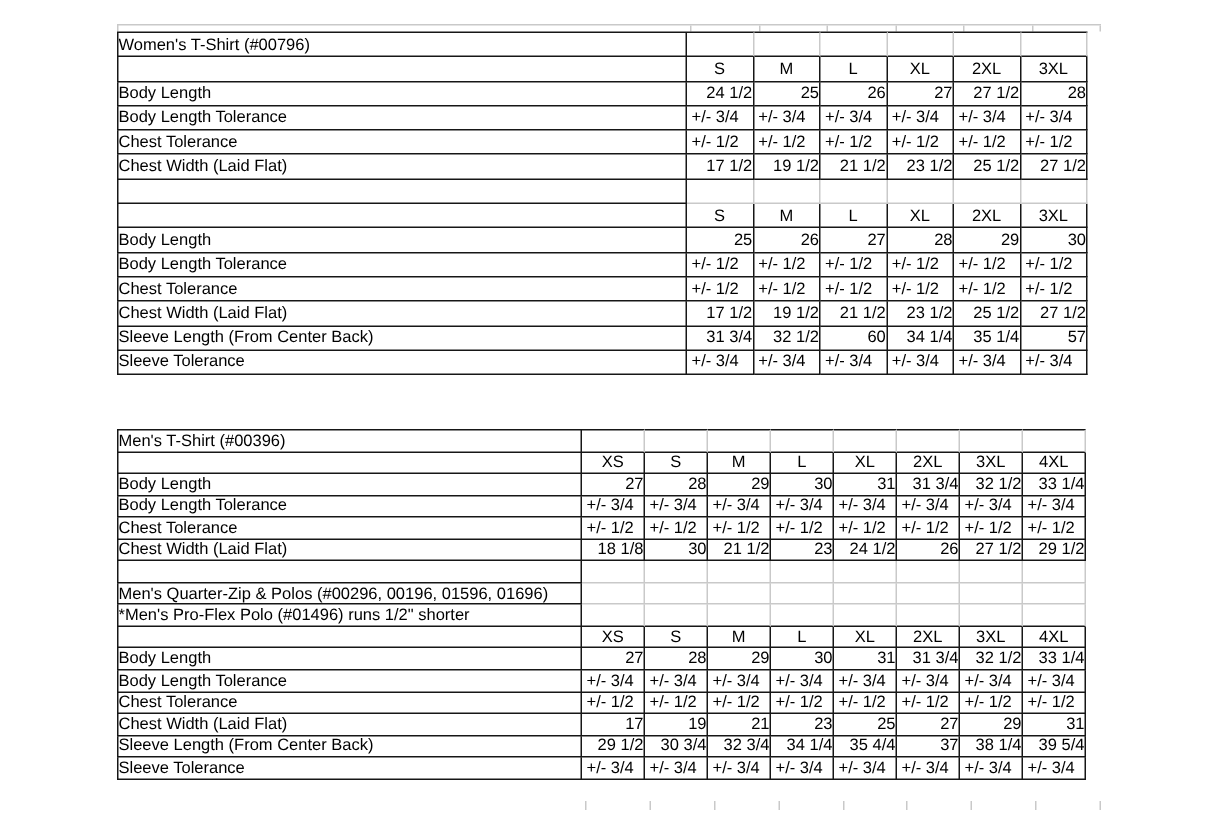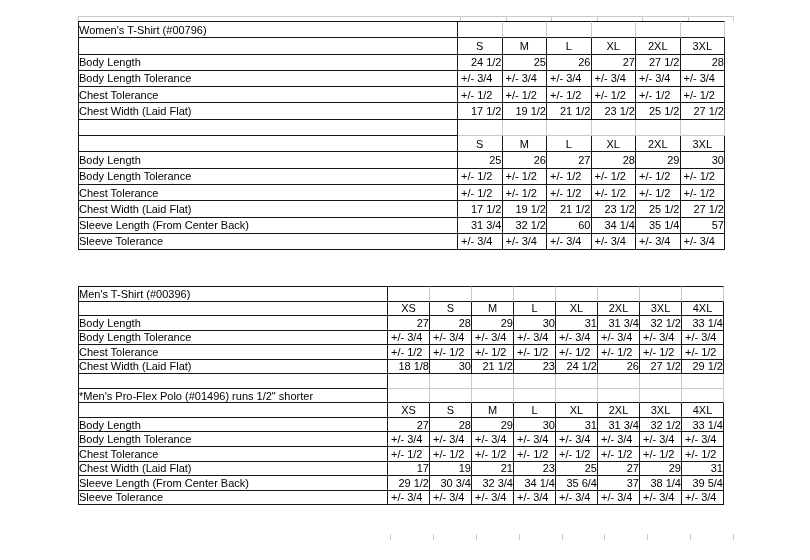--- a/index.html
+++ b/index.html
@@ -271,20 +271,31 @@
           <td class="g"></td>
           <td class="g"></td>
           <td class="g"></td>
           <td class="g"></td>
           <td class="g"></td>
           <td class="g"></td>
           <td class="g"></td>
           <td class="g"></td>
         </tr>
         <tr>
+          <td class="k lbl">Men's Quarter-Zip &amp; Polos (#00296, 00196, 01596, 01696)</td>
+          <td class="g"></td>
+          <td class="g"></td>
+          <td class="g"></td>
+          <td class="g"></td>
+          <td class="g"></td>
+          <td class="g"></td>
+          <td class="g"></td>
+          <td class="g"></td>
+        </tr>
+        <tr>
           <td class="k lbl">*Men's Pro-Flex Polo (#01496) runs 1/2" shorter</td>
           <td class="g gb"></td>
           <td class="g gb"></td>
           <td class="g gb"></td>
           <td class="g gb"></td>
           <td class="g gb"></td>
           <td class="g gb"></td>
           <td class="g gb"></td>
           <td class="g gb"></td>
         </tr>
@@ -342,21 +353,21 @@
           <td class="k val">27</td>
           <td class="k val">29</td>
           <td class="k val">31</td>
         </tr>
         <tr>
           <td class="k lbl">Sleeve Length (From Center Back)</td>
           <td class="k val">29 1/2</td>
           <td class="k val">30 3/4</td>
           <td class="k val">32 3/4</td>
           <td class="k val">34 1/4</td>
-          <td class="k val">35 6/4</td>
+          <td class="k val">35 4/4</td>
           <td class="k val">37</td>
           <td class="k val">38 1/4</td>
           <td class="k val">39 5/4</td>
         </tr>
         <tr>
           <td class="k lbl">Sleeve Tolerance</td>
           <td class="k val tl">+/- 3/4</td>
           <td class="k val tl">+/- 3/4</td>
           <td class="k val tl">+/- 3/4</td>
           <td class="k val tl">+/- 3/4</td>

